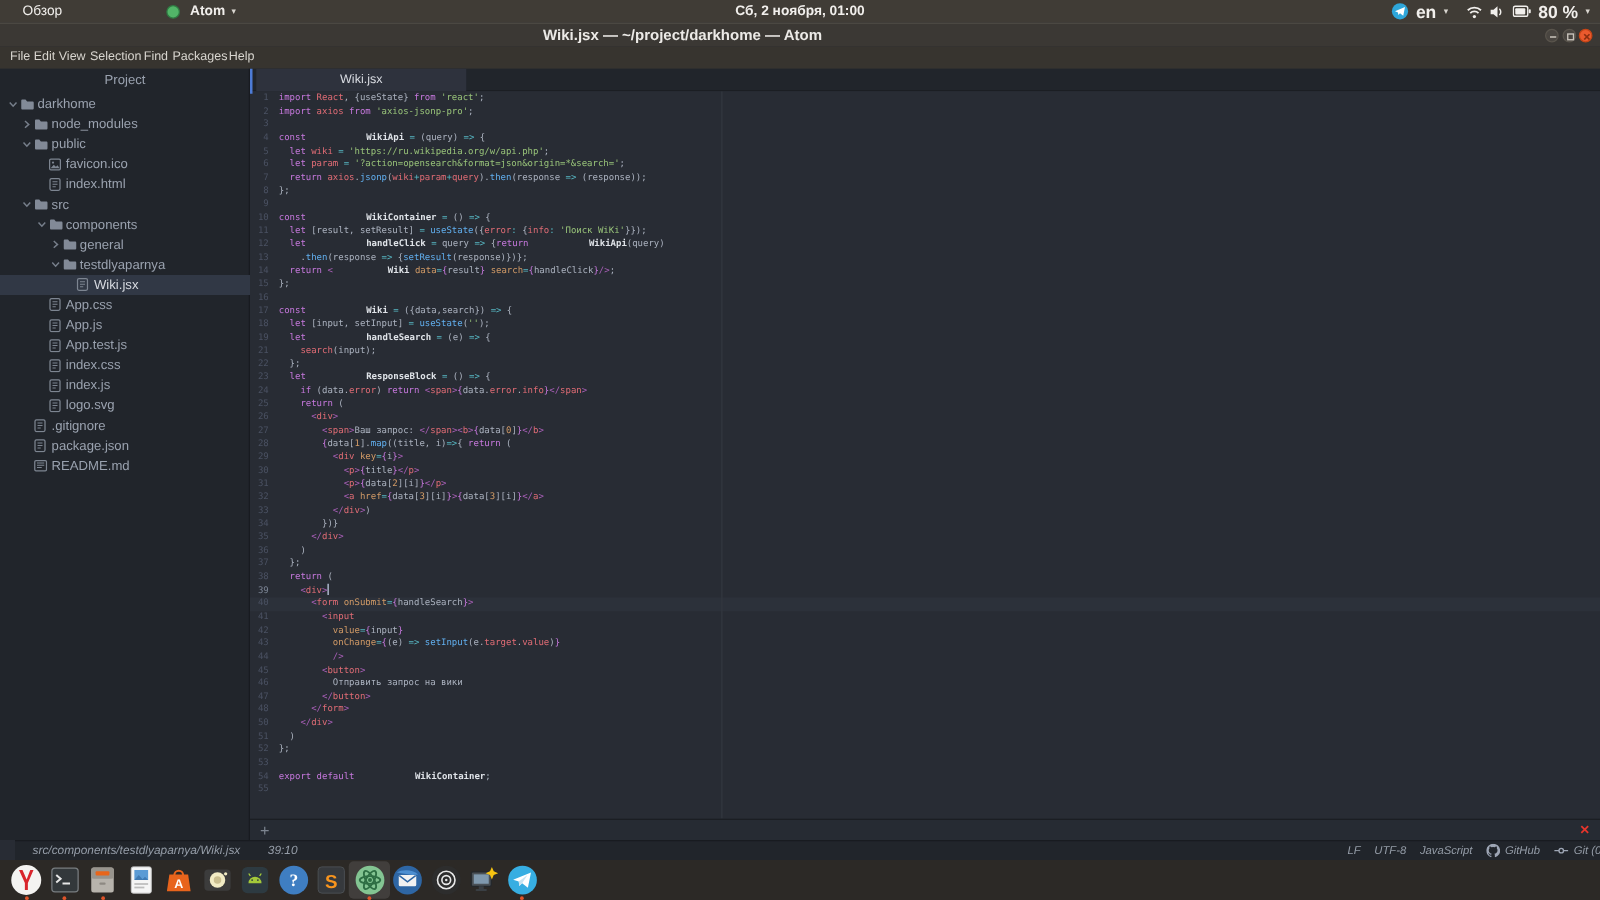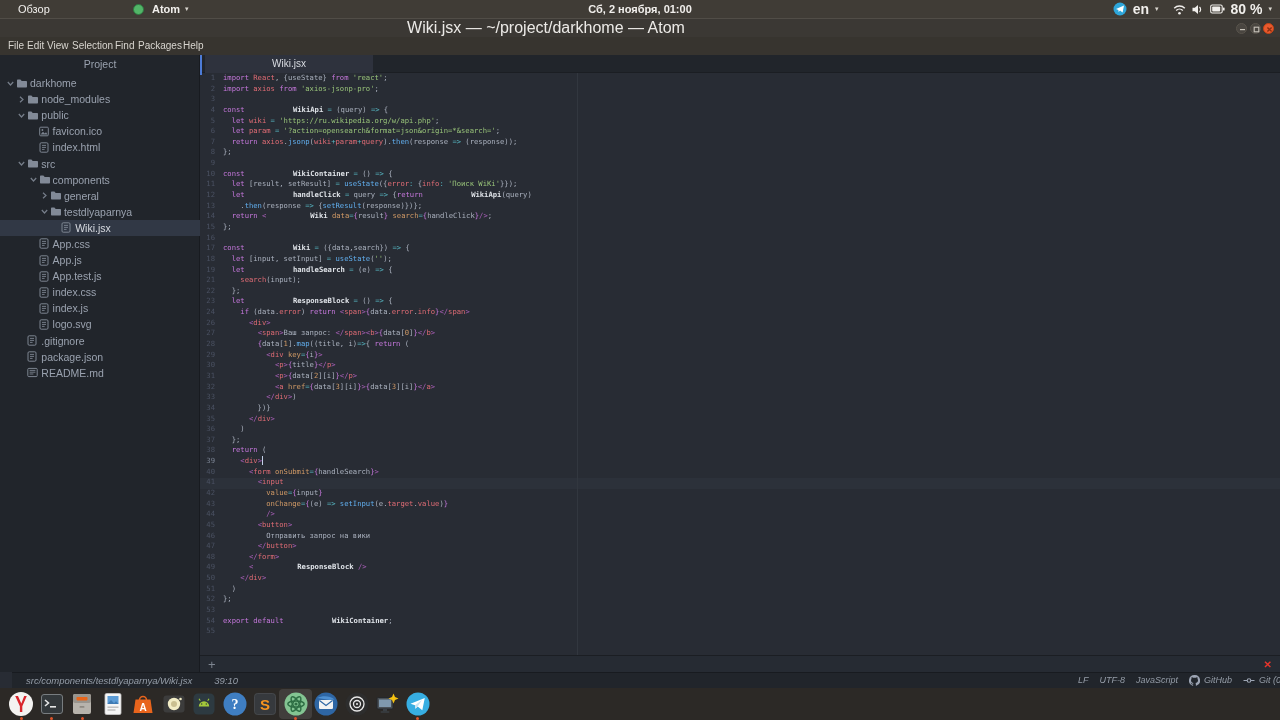--- a/index.html
+++ b/index.html
@@ -13,21 +13,21 @@
 #appmenu { left:133px; top:0; height:18px; display:flex; align-items:center; }
 #appmenu .dot { width:11px; height:11px; border-radius:50%; background:#52b568; border:1px solid #2f7a42; }
 #appmenu .lbl { margin-left:8px; font-weight:bold; color:#f1efec; }
 #clock { left:0; top:0; width:1280px; text-align:center; line-height:18px; font-weight:bold; color:#f1efec; }
 #tray { right:8px; top:0; height:18px; display:flex; align-items:center; gap:6px; z-index:31;}
 #tray .txt { color:#f1efec; font-size:14px; font-weight:bold; }
 .caret { font-size:7px; color:#d9d6d0; }
 
 
 #titlebar { left:0; top:18px; width:1280px; height:19px; background:#3b3834; border-top:1px solid #514d47; }
-#wintitle { left:0; top:0; width:1092px; text-align:center; line-height:18px; font-size:16px; font-weight:normal; color:#eceae7; }
+#wintitle { left:0; top:0; width:1092px; text-align:center; line-height:18px; font-size:12px; font-weight:bold; color:#eceae7; }
 #winbtns { right:6px; top:3.5px; display:flex; gap:2.5px; }
 .wbtn { width:11px; height:11px; border-radius:50%; background:#494540; border:1px solid #59544c; position:relative; }
 .wbtn svg { position:absolute; left:0; top:0; }
 .wbtn.close { background:#ea5a2e; border-color:#c64517; }
 
 
 #menubar { left:0; top:37px; width:1280px; height:18px; background:#37342f; }
 .menuitem { position:absolute; top:0; line-height:18px; font-size:10px; color:#d8d5cf; }
 
 
@@ -408,20 +408,21 @@
         <div class="cl"><span class="num">14</span><span class="code"><span class="p">  </span><span class="k">return</span><span class="p"> </span><span class="g">&lt;</span><span class="c">Wiki</span><span class="p"> </span><span class="a">data</span><span class="o">=</span><span class="b">{</span><span class="p">result</span><span class="b">}</span><span class="p"> </span><span class="a">search</span><span class="o">=</span><span class="b">{</span><span class="p">handleClick</span><span class="b">}</span><span class="g">/&gt;</span><span class="p">;</span></span></div>
         <div class="cl"><span class="num">15</span><span class="code"><span class="p">};</span></span></div>
         <div class="cl"><span class="num">16</span><span class="code"></span></div>
         <div class="cl"><span class="num">17</span><span class="code"><span class="k">const</span><span class="p"> </span><span class="d">Wiki</span><span class="p"> </span><span class="o">=</span><span class="p"> ({data,search}) </span><span class="o">=&gt;</span><span class="p"> {</span></span></div>
         <div class="cl"><span class="num">18</span><span class="code"><span class="p">  </span><span class="k">let</span><span class="p"> [input, setInput] </span><span class="o">=</span><span class="p"> </span><span class="f">useState</span><span class="p">(</span><span class="s">''</span><span class="p">);</span></span></div>
         <div class="cl"><span class="num">19</span><span class="code"><span class="p">  </span><span class="k">let</span><span class="p"> </span><span class="d">handleSearch</span><span class="p"> </span><span class="o">=</span><span class="p"> (e) </span><span class="o">=&gt;</span><span class="p"> {</span></span></div>
         <div class="cl"><span class="num">21</span><span class="code"><span class="p">    </span><span class="v">search</span><span class="p">(input);</span></span></div>
         <div class="cl"><span class="num">22</span><span class="code"><span class="p">  };</span></span></div>
         <div class="cl"><span class="num">23</span><span class="code"><span class="p">  </span><span class="k">let</span><span class="p"> </span><span class="d">ResponseBlock</span><span class="p"> </span><span class="o">=</span><span class="p"> () </span><span class="o">=&gt;</span><span class="p"> {</span></span></div>
         <div class="cl"><span class="num">24</span><span class="code"><span class="p">    </span><span class="k">if</span><span class="p"> (data.</span><span class="v">error</span><span class="p">) </span><span class="k">return</span><span class="p"> </span><span class="g">&lt;</span><span class="t">span</span><span class="g">&gt;</span><span class="b">{</span><span class="p">data.</span><span class="v">error</span><span class="p">.</span><span class="v">info</span><span class="b">}</span><span class="g">&lt;/</span><span class="t">span</span><span class="g">&gt;</span></span></div>
+        <div class="cl"><span class="num">25</span><span class="code"><span class="p">    </span><span class="k">return</span><span class="p"> (</span></span></div>
         <div class="cl"><span class="num">26</span><span class="code"><span class="p">      </span><span class="g">&lt;</span><span class="t">div</span><span class="g">&gt;</span></span></div>
         <div class="cl"><span class="num">27</span><span class="code"><span class="p">        </span><span class="g">&lt;</span><span class="t">span</span><span class="g">&gt;</span><span class="p">Ваш запрос: </span><span class="g">&lt;/</span><span class="t">span</span><span class="g">&gt;&lt;</span><span class="t">b</span><span class="g">&gt;</span><span class="b">{</span><span class="p">data[</span><span class="n">0</span><span class="p">]</span><span class="b">}</span><span class="g">&lt;/</span><span class="t">b</span><span class="g">&gt;</span></span></div>
         <div class="cl"><span class="num">28</span><span class="code"><span class="p">        </span><span class="b">{</span><span class="p">data[</span><span class="n">1</span><span class="p">].</span><span class="f">map</span><span class="p">((title, i)</span><span class="o">=&gt;</span><span class="p">{ </span><span class="k">return</span><span class="p"> (</span></span></div>
         <div class="cl"><span class="num">29</span><span class="code"><span class="p">          </span><span class="g">&lt;</span><span class="t">div</span><span class="p"> </span><span class="a">key</span><span class="o">=</span><span class="b">{</span><span class="p">i</span><span class="b">}</span><span class="g">&gt;</span></span></div>
         <div class="cl"><span class="num">30</span><span class="code"><span class="p">            </span><span class="g">&lt;</span><span class="t">p</span><span class="g">&gt;</span><span class="b">{</span><span class="p">title</span><span class="b">}</span><span class="g">&lt;/</span><span class="t">p</span><span class="g">&gt;</span></span></div>
         <div class="cl"><span class="num">31</span><span class="code"><span class="p">            </span><span class="g">&lt;</span><span class="t">p</span><span class="g">&gt;</span><span class="b">{</span><span class="p">data[</span><span class="n">2</span><span class="p">][i]</span><span class="b">}</span><span class="g">&lt;/</span><span class="t">p</span><span class="g">&gt;</span></span></div>
         <div class="cl"><span class="num">32</span><span class="code"><span class="p">            </span><span class="g">&lt;</span><span class="t">a</span><span class="p"> </span><span class="a">href</span><span class="o">=</span><span class="b">{</span><span class="p">data[</span><span class="n">3</span><span class="p">][i]</span><span class="b">}</span><span class="g">&gt;</span><span class="b">{</span><span class="p">data[</span><span class="n">3</span><span class="p">][i]</span><span class="b">}</span><span class="g">&lt;/</span><span class="t">a</span><span class="g">&gt;</span></span></div>
         <div class="cl"><span class="num">33</span><span class="code"><span class="p">          </span><span class="g">&lt;/</span><span class="t">div</span><span class="g">&gt;</span><span class="p">)</span></span></div>
         <div class="cl"><span class="num">34</span><span class="code"><span class="p">        })}</span></span></div>
         <div class="cl"><span class="num">35</span><span class="code"><span class="p">      </span><span class="g">&lt;/</span><span class="t">div</span><span class="g">&gt;</span></span></div>
@@ -431,21 +432,20 @@
         <div class="cl cur"><span class="num">39</span><span class="code"><span class="p">    </span><span class="g">&lt;</span><span class="t">div</span><span class="g">&gt;</span><span id="cursor"></span></span></div>
         <div class="cl"><span class="num">40</span><span class="code"><span class="p">      </span><span class="g">&lt;</span><span class="t">form</span><span class="p"> </span><span class="a">onSubmit</span><span class="o">=</span><span class="b">{</span><span class="p">handleSearch</span><span class="b">}</span><span class="g">&gt;</span></span></div>
         <div class="cl"><span class="num">41</span><span class="code"><span class="p">        </span><span class="g">&lt;</span><span class="t">input</span></span></div>
         <div class="cl"><span class="num">42</span><span class="code"><span class="p">          </span><span class="a">value</span><span class="o">=</span><span class="b">{</span><span class="p">input</span><span class="b">}</span></span></div>
         <div class="cl"><span class="num">43</span><span class="code"><span class="p">          </span><span class="a">onChange</span><span class="o">=</span><span class="b">{</span><span class="p">(e) </span><span class="o">=&gt;</span><span class="p"> </span><span class="f">setInput</span><span class="p">(e.</span><span class="v">target</span><span class="p">.</span><span class="v">value</span><span class="p">)</span><span class="b">}</span></span></div>
         <div class="cl"><span class="num">44</span><span class="code"><span class="p">          </span><span class="g">/&gt;</span></span></div>
         <div class="cl"><span class="num">45</span><span class="code"><span class="p">        </span><span class="g">&lt;</span><span class="t">button</span><span class="g">&gt;</span></span></div>
         <div class="cl"><span class="num">46</span><span class="code"><span class="p">          Отправить запрос на вики</span></span></div>
         <div class="cl"><span class="num">47</span><span class="code"><span class="p">        </span><span class="g">&lt;/</span><span class="t">button</span><span class="g">&gt;</span></span></div>
         <div class="cl"><span class="num">48</span><span class="code"><span class="p">      </span><span class="g">&lt;/</span><span class="t">form</span><span class="g">&gt;</span></span></div>
-        <div class="cl"><span class="num">49</span><span class="code"><span class="p">      </span><span class="g">&lt;</span><span class="c">ResponseBlock</span><span class="p"> </span><span class="g">/&gt;</span></span></div>
         <div class="cl"><span class="num">50</span><span class="code"><span class="p">    </span><span class="g">&lt;/</span><span class="t">div</span><span class="g">&gt;</span></span></div>
         <div class="cl"><span class="num">51</span><span class="code"><span class="p">  )</span></span></div>
         <div class="cl"><span class="num">52</span><span class="code"><span class="p">};</span></span></div>
         <div class="cl"><span class="num">53</span><span class="code"></span></div>
         <div class="cl"><span class="num">54</span><span class="code"><span class="k">export</span><span class="p"> </span><span class="k">default</span><span class="p"> </span><span class="d">WikiContainer</span><span class="p">;</span></span></div>
         <div class="cl"><span class="num">55</span><span class="code"></span></div>
       </div>
   </div>
 
   <div id="strip" class="abs">

